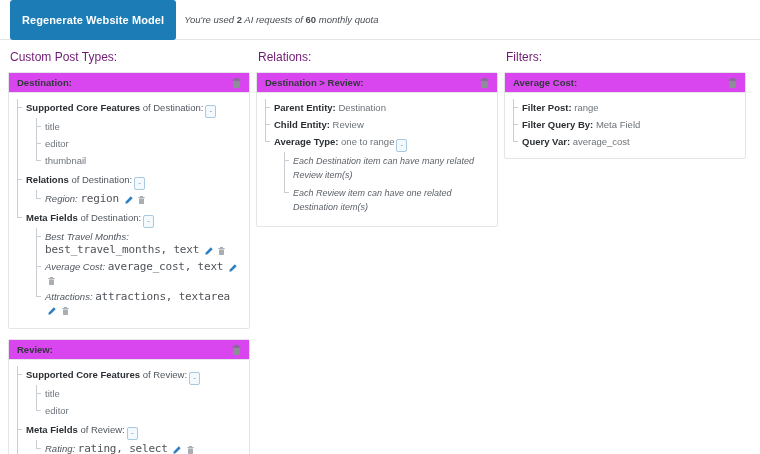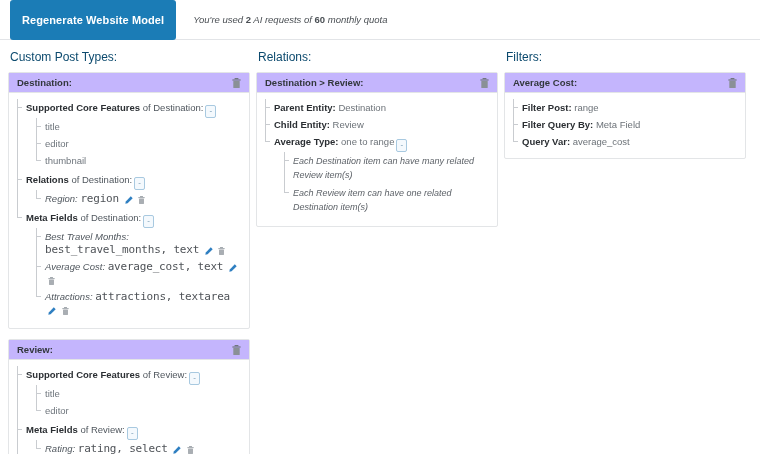--- a/index.html
+++ b/index.html
@@ -29,53 +29,53 @@
     font-size:11px;
     font-weight:bold;
     letter-spacing:.1px;
     padding:0 12px;
     height:40px;
     line-height:24px;
     cursor:pointer;
     white-space:nowrap;
   }
   .quota{
-    margin-left:17px;
+    margin-left:8px;
     font-size:9.5px;
     font-style:italic;
     color:#4a4f54;
     white-space:nowrap;
   }
   .quota b{font-weight:bold;font-style:normal;}
 
   
   .columns{
     display:flex;
     padding:10px 8px 0 8px;
     box-sizing:border-box;
     align-items:flex-start;
   }
   .col{width:250px;margin-right:6px;}
   .col-title{
     font-size:12px;
-    color:#0c4a6e;
+    color:#701a75;
     margin:0 0 8px 2px;
     font-weight:normal;
   }
 
   
   .card{
     border:1px solid #e3e5e7;
     border-radius:2px;
     background:#ffffff;
     margin-bottom:10px;
     box-sizing:border-box;
   }
   .card-head{
-    background:#c4b5fd;
+    background:#d946ef;
     border-bottom:1px solid #e3e5e7;
     height:20px;
     display:flex;align-items:center;
     padding:0 8px;
     box-sizing:border-box;
   }
   .card-head .ttl{
     font-size:9.5px;
     font-weight:bold;
     color:#32373c;

